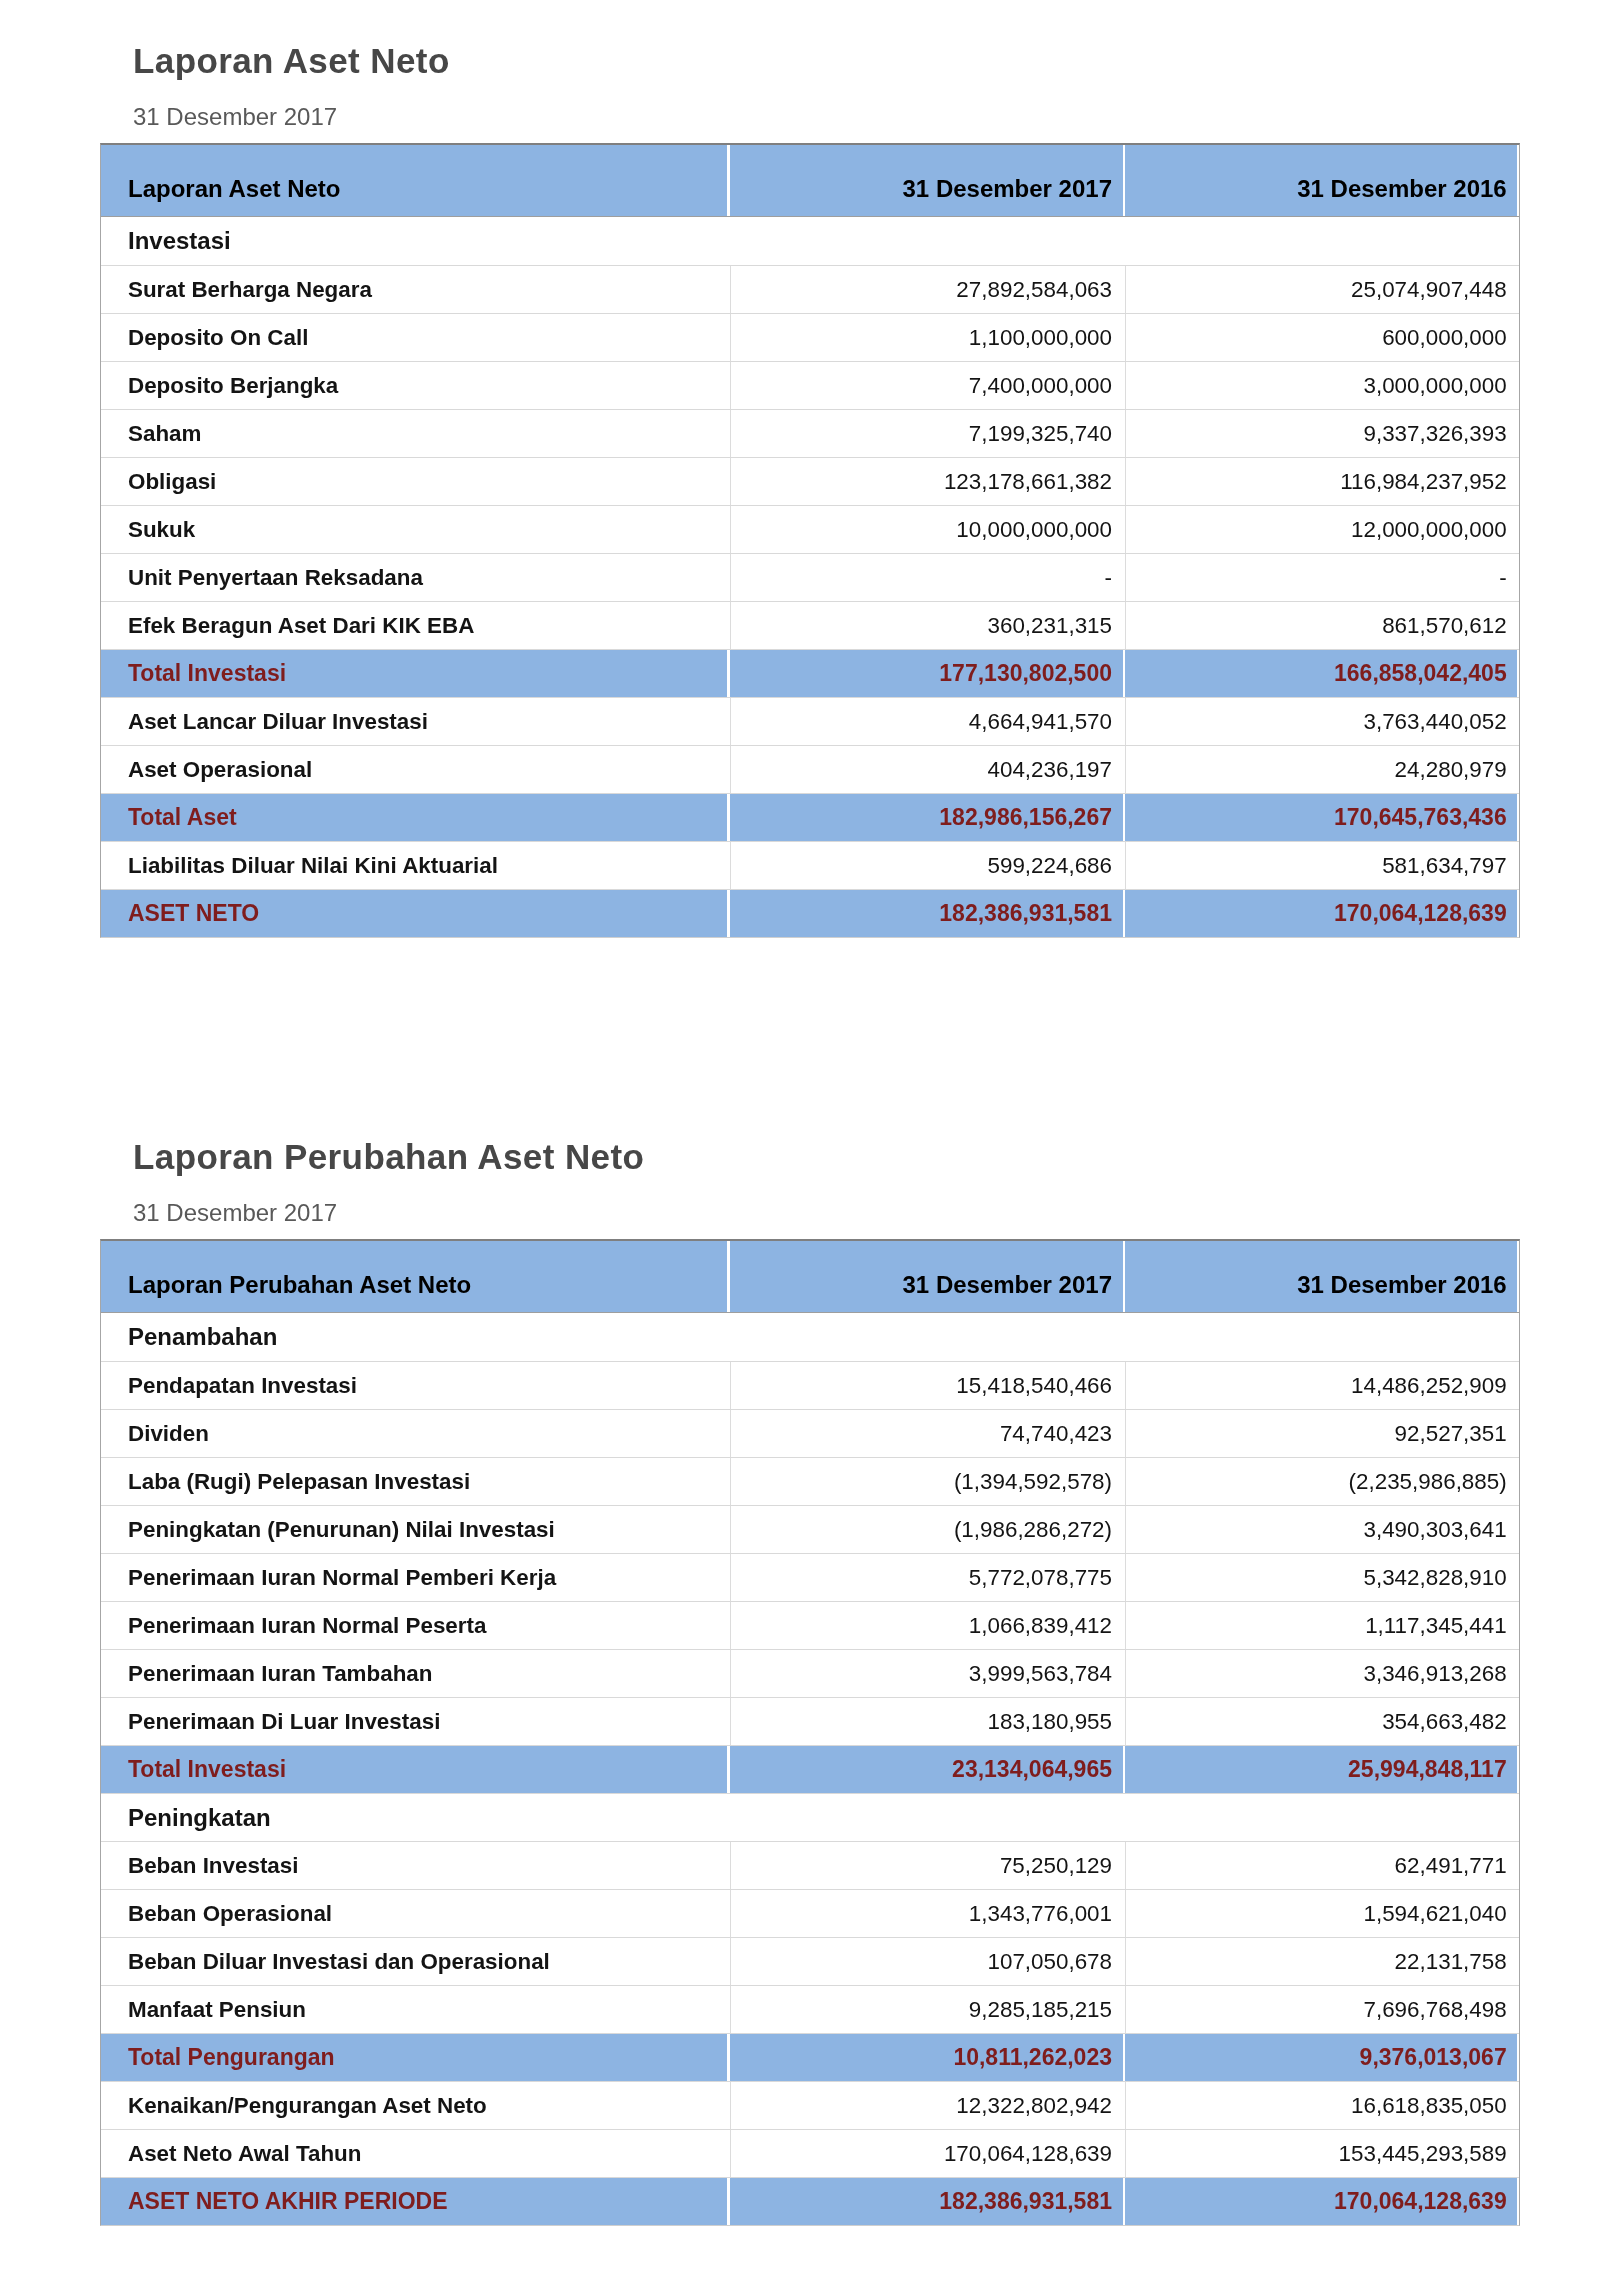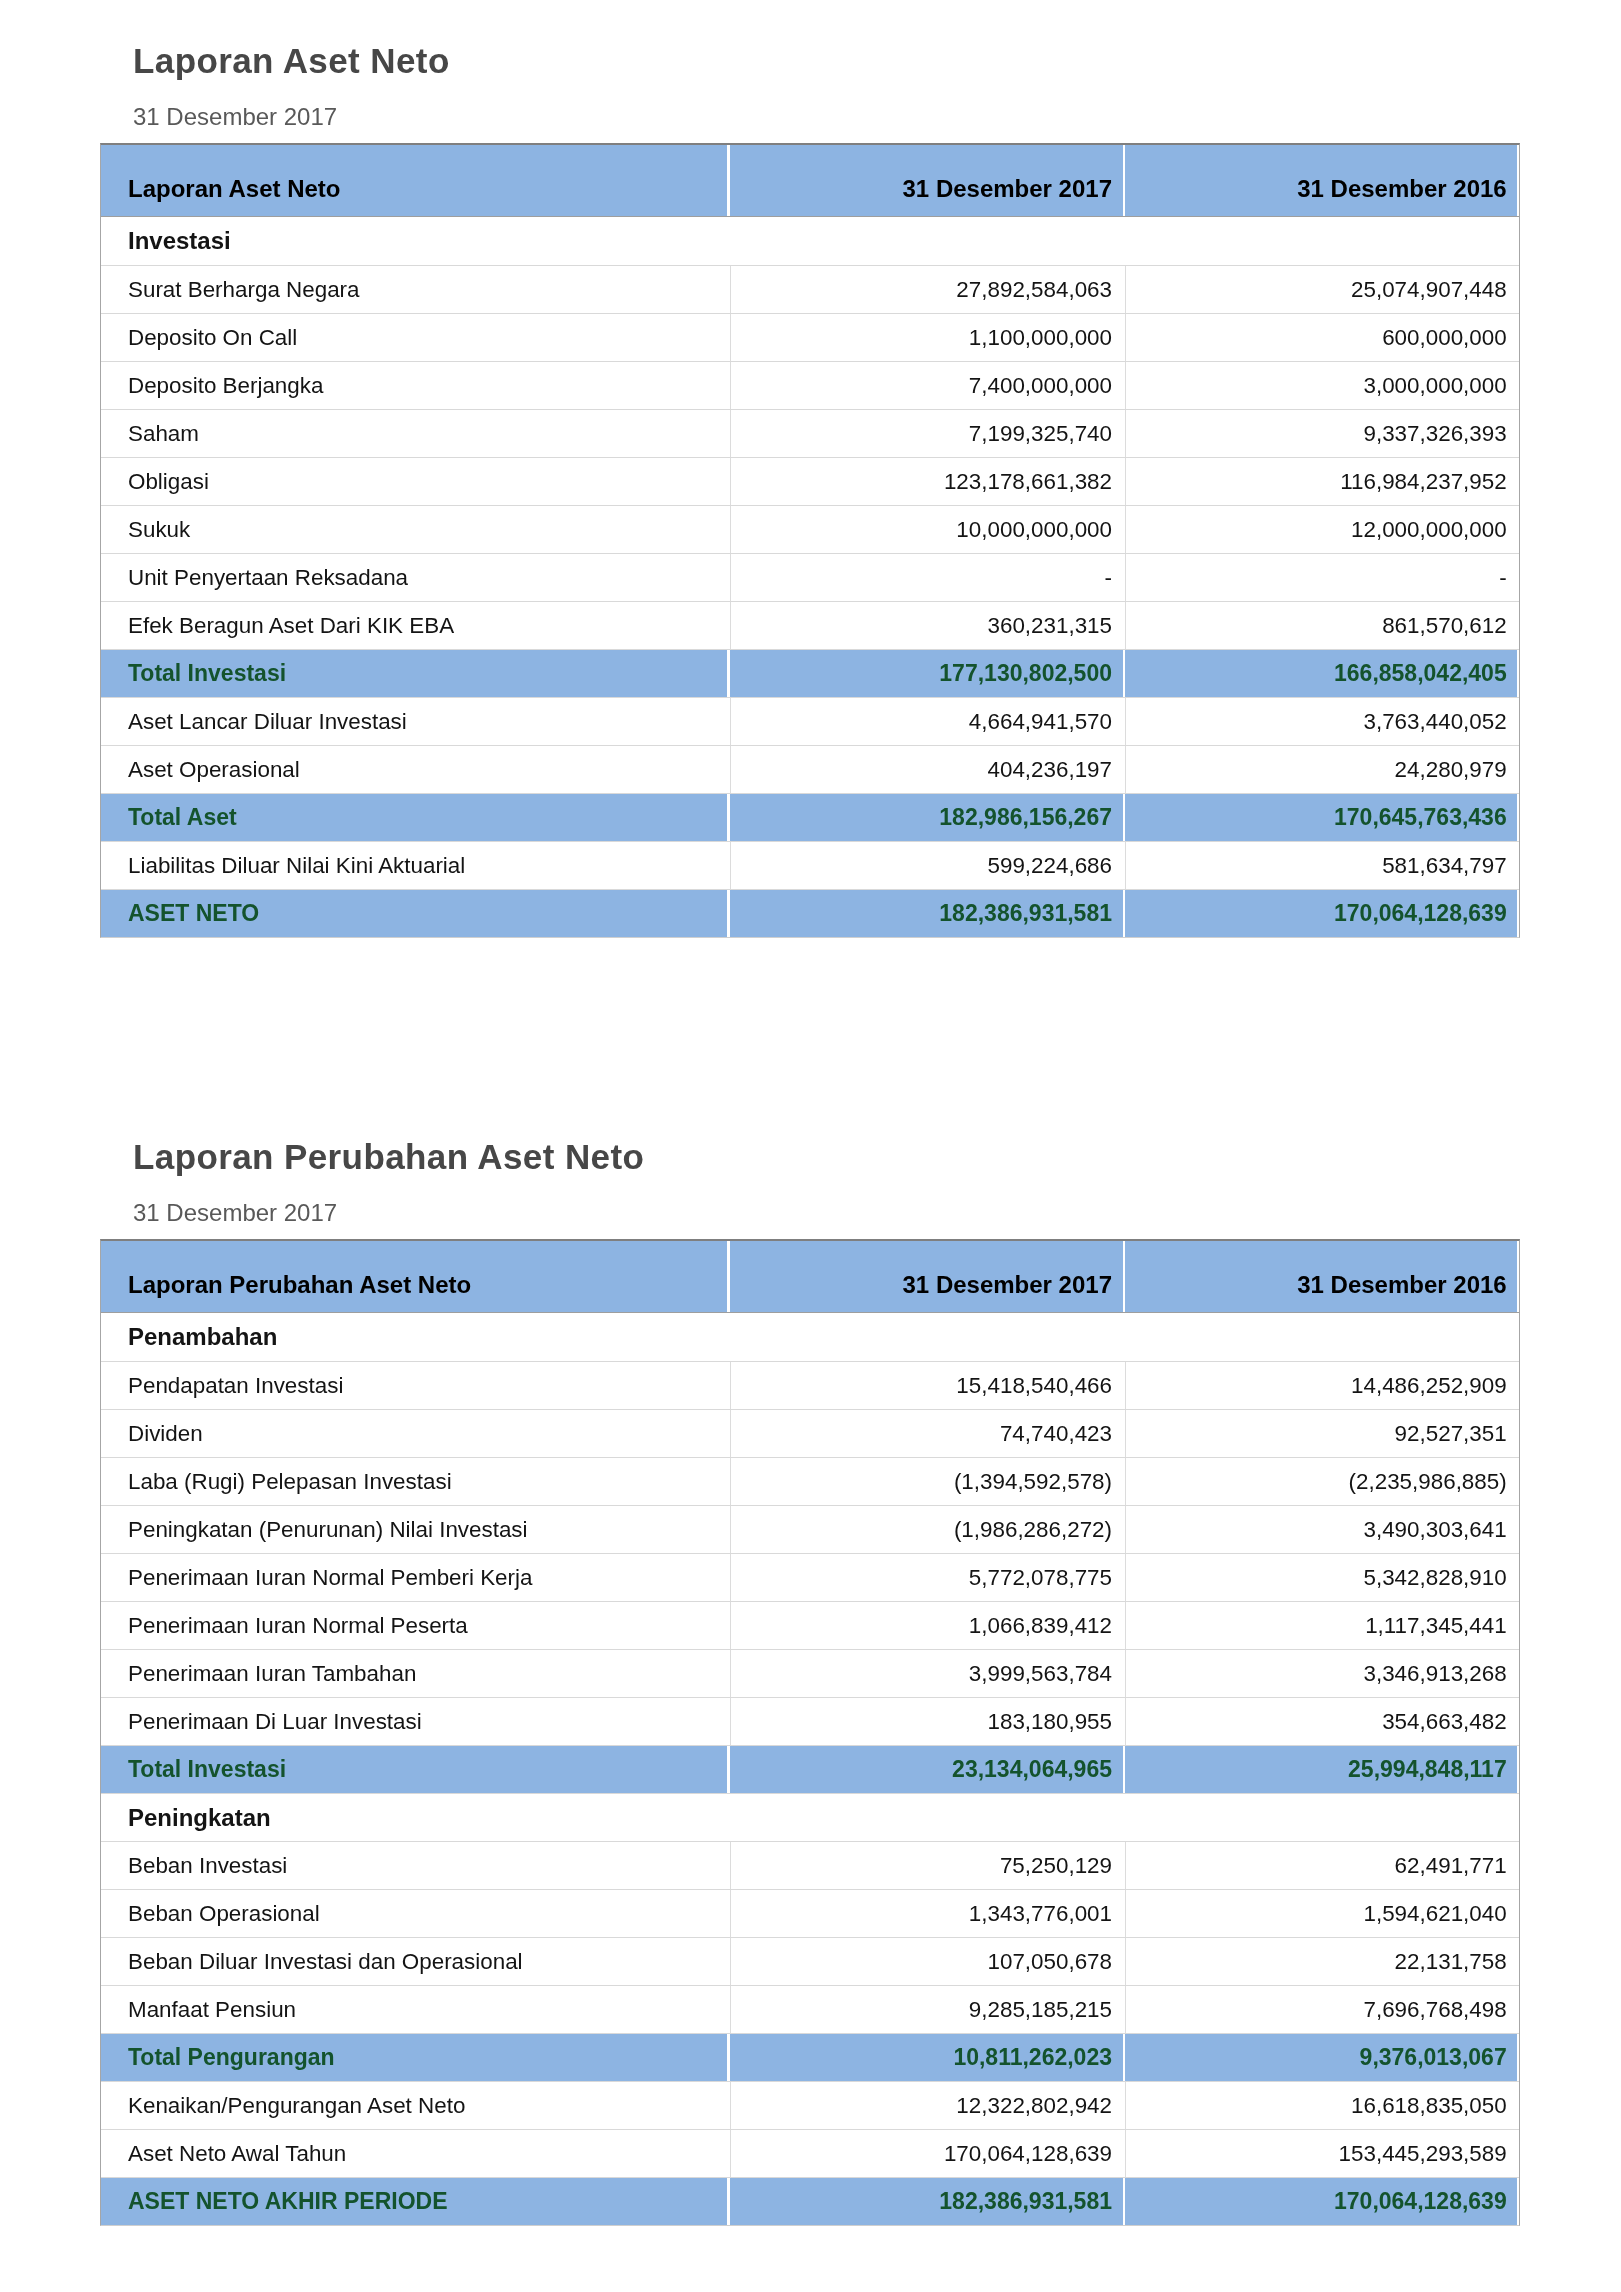--- a/index.html
+++ b/index.html
@@ -20,25 +20,25 @@
              height:72px; background:#fff; border-bottom:1.8px solid #9E9E9E; }
   .hdr-cell { background:var(--blue); display:flex; align-items:flex-end; padding-bottom:13.4px;
               font-weight:700; font-size:24px; color:#000; }
   .hdr-cell.first { padding-left:27px; }
   .hdr-cell.num { justify-content:flex-end; padding-right:10.7px; }
 
   .row { display:grid; grid-template-columns:626px 393px 392px; column-gap:2.7px;
          height:48px; border-top:1.8px solid var(--rowline); }
   .tbl-body > .row:first-child { border-top:none; }
   .cell { display:flex; align-items:center; font-size:22.4px; color:#141414; background:#fff; }
-  .cell.label { padding-left:27px; }
+  .cell.label { padding-left:27px;font-weight:bold; }
   .cell.num { justify-content:flex-end; padding-right:10.7px; }
   .row.data-row .cell.num { border-left:1.8px solid #DCDCDC;padding-left:18px; }
   .row.section-row .cell { grid-column:1 / -1; font-weight:700; font-size:24px; }
-  .row.total-row .cell { background:var(--blue); font-weight:700; font-size:23px; color:#14532d; }
+  .row.total-row .cell { background:var(--blue); font-weight:700; font-size:23px; color:#7f1d1d; }
 </style>
 </head>
 <body>
 
 <div>
 
   <div class="doc-head">
     <div class="doc-title">Laporan Aset Neto</div>
     <div class="doc-sub">31 Desember 2017</div>
   </div>

